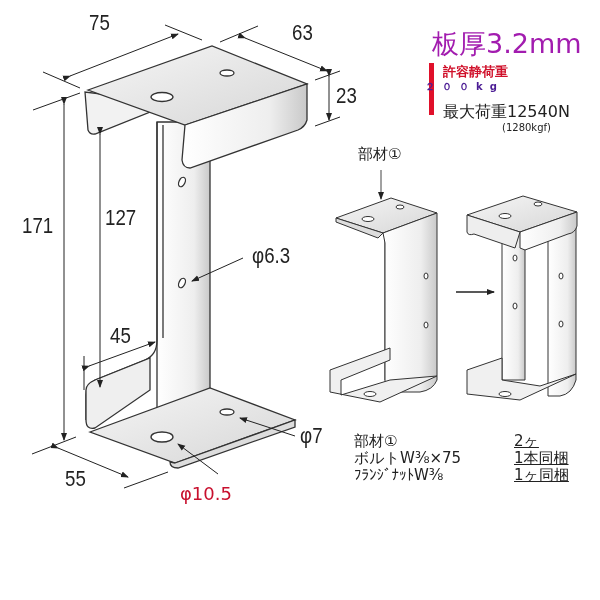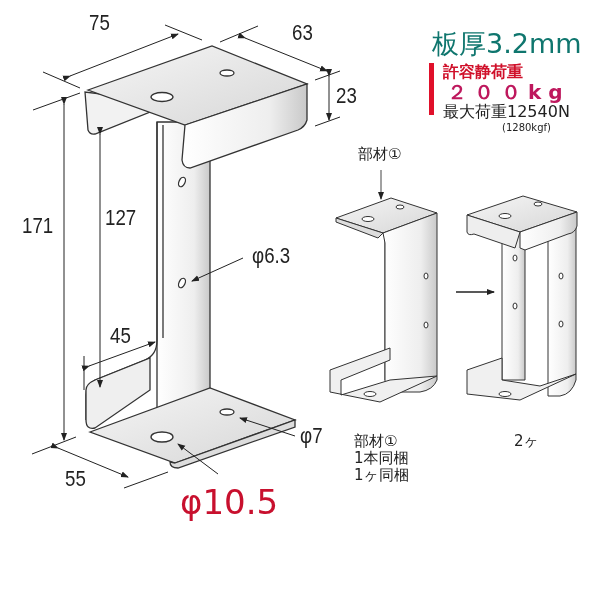--- a/index.html
+++ b/index.html
@@ -1,31 +1,31 @@
 <!DOCTYPE html>
 <html><head>
 <meta charset="utf-8">
 <style>
   html,body{margin:0;padding:0;background:#fff;}
   body{width:600px;height:600px;position:relative;overflow:hidden;font-family:"DejaVu Sans","Liberation Sans",sans-serif;color:#222;}
   svg{position:absolute;left:0;top:0;}
   .lbl{position:absolute;white-space:nowrap;line-height:1;}
   .dim{font-family:"Liberation Sans",sans-serif;font-size:22px;color:#222;transform:scaleX(0.85);transform-origin:left top;}
-  .title{left:432px;top:30px;font-size:27px;color:#0f766e;}
+  .title{left:432px;top:30px;font-size:27px;color:#a21caf;}
   .redbar{position:absolute;left:429px;top:63px;width:5px;height:52px;background:#e0102a;}
-  .red1{left:443px;top:65px;font-size:16px;color:#d0102a;font-weight:bold;font-family:Liberation Mono, monospace;}
-  .red2{left:447px;top:82px;font-size:20px;color:#be185d;font-weight:bold;letter-spacing:7px;}
+  .red1{left:443px;top:65px;font-size:13px;color:#d0102a;font-weight:bold;}
+  .red2{left:425px;top:82px;font-size:10px;color:#4c1d95;font-weight:bold;letter-spacing:7px;}
   .max{left:443px;top:104px;font-size:16px;color:#222;}
   .kgf{left:502px;top:123px;font-size:10px;color:#222;}
   .part-label{left:358px;top:147px;font-size:15px;color:#222;}
-  .phi-red{left:180px;top:485px;font-size:34px;color:#c8102e;}
+  .phi-red{left:180px;top:485px;font-size:18px;color:#c8102e;}
   .parts{position:absolute;left:354px;top:433px;font-size:15px;color:#222;}
   .parts .row{display:flex;height:17px;line-height:17px;}
   .parts .name{width:160px;}
-  .parts .qty{width:80px;}
+  .parts .qty{width:80px;text-decoration:underline;}
 </style>
 </head>
 <body>
 
 <svg width="600" height="600" viewBox="0 0 600 600">
   <defs>
     <linearGradient id="metal" x1="0" x2="1" y1="0" y2="0">
       <stop offset="0" stop-color="#ffffff"></stop>
       <stop offset="0.7" stop-color="#eeeeee"></stop>
       <stop offset="1" stop-color="#c9c9c9"></stop>
@@ -140,18 +140,20 @@
 <div class="lbl max">最大荷重12540N</div>
 <div class="lbl kgf">(1280kgf)</div>
 <div class="lbl part-label">部材①</div>
 
 <div class="parts">
   <div class="row">
     <span class="name">部材①</span>
     <span class="qty">2ヶ</span>
   </div>
   <div class="row">
+    <span class="name">ボルトW⅜×75</span>
     <span class="qty">1本同梱</span>
   </div>
   <div class="row">
+    <span class="name">ﾌﾗﾝｼﾞﾅｯﾄW⅜</span>
     <span class="qty">1ヶ同梱</span>
   </div>
 </div>
 
 </body></html>

